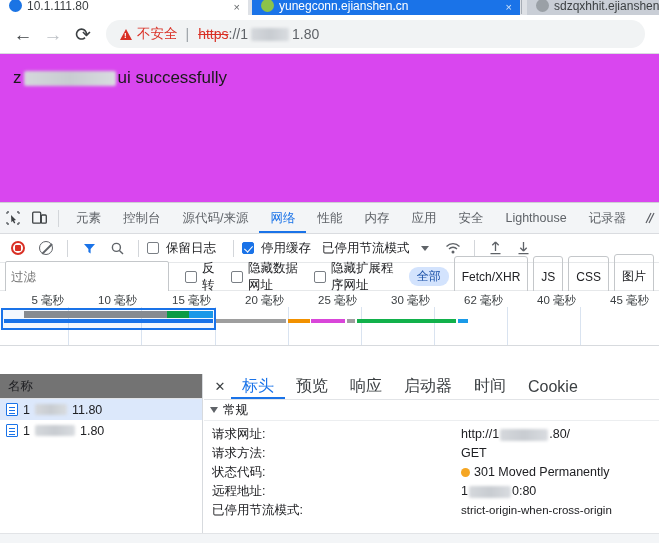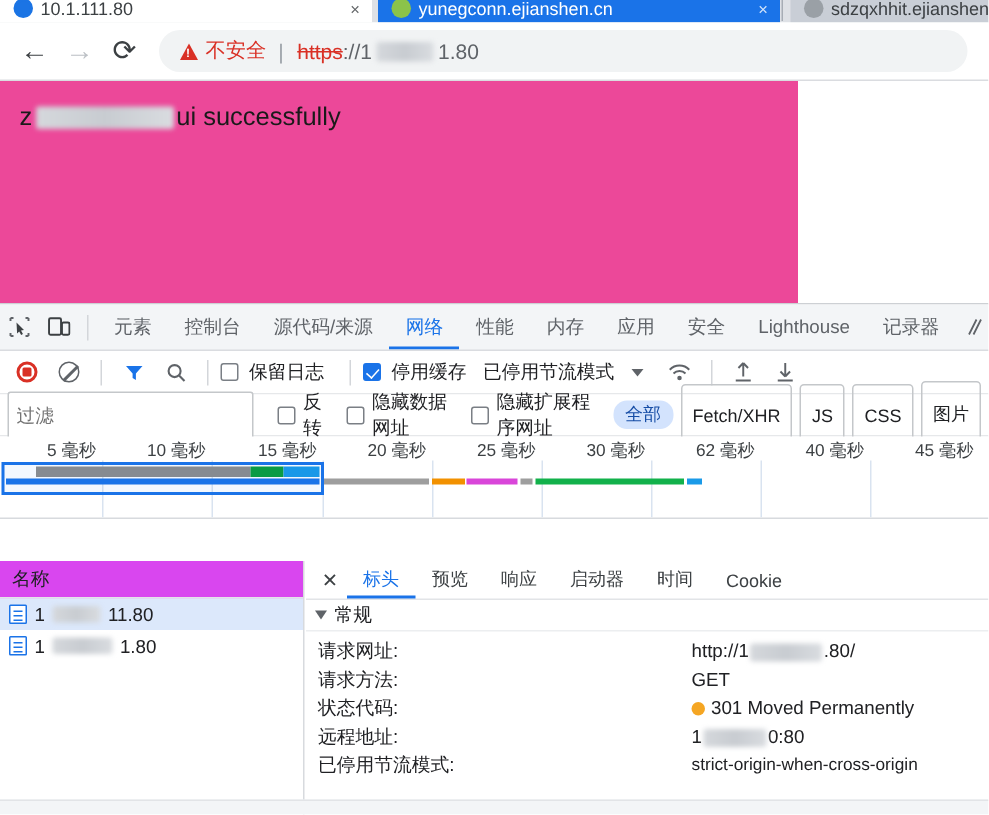--- a/index.html
+++ b/index.html
@@ -71,22 +71,22 @@
   .scheme { color: #d93025; text-decoration: line-through; font-size: 14px; }
   .urlrest { color: #5f6368; font-size: 14px; }
   .blur-inline {
     display: inline-block; vertical-align: middle;
     background: linear-gradient(90deg,#d5d8dc,#c8ccd1,#d9dce0);
     filter: blur(1.6px); border-radius: 2px;
   }
 
   
   .viewport {
-    position: absolute; top: 54px; left: 0; width: 532px; height: 148px;
-    background: #ec4899;
+    position: absolute; top: 54px; left: 0; width: 659px; height: 148px;
+    background: #d946ef;
     padding-left: 34px;
   }
   .page-text {
     position: absolute; left: 13px; top: 14px;
     font-size: 17px; color: #1a1a1a; white-space: nowrap;
   }
 
   
   .devtools {
     position: absolute; top: 202px; left: 0; width: 659px; height: 341px;
@@ -174,21 +174,21 @@
   .wf-row { position: absolute; left: 0; right: 0; height: 7px; }
 
   .split { position: absolute; top: 0; left: 0; right: 0; bottom: 0; }
   .list-pane {
     position: absolute; left: 0; top: 0; width: 203px; bottom: 0;
     border-right: 1px solid #d7dade; background: #fff;
   }
   .list-head {
     height: 25px; display: flex; align-items: center; padding-left: 8px;
     border-bottom: 1px solid #e2e4e7; font-size: 12.5px; color: #202124;
-    background: #d946ef;
+    background: #737373;
   }
   .req-row {
     height: 21px; display: flex; align-items: center; padding-left: 6px; gap: 5px;
     font-size: 12.5px; color: #202124;
   }
   .req-row.sel { background: #dce8fb; }
   .doc-ic {
     width: 12px; height: 13px; border: 1.4px solid #1a73e8; border-radius: 1px;
     flex: 0 0 12px; position: relative; background: #fff;
   }
@@ -200,21 +200,21 @@
 
   .detail-pane {
     position: absolute; left: 204px; top: 0; right: 0; bottom: 0; background: #fff;
   }
   .detail-tabs {
     height: 26px; display: flex; align-items: center; border-bottom: 1px solid #e2e4e7;
     padding-left: 5px; gap: 0px;
   }
   .dtab {
     padding: 0 11px; height: 25px; display: flex; align-items: center;
-    font-size: 12px; color: #3c4043;
+    font-size: 16px; color: #3c4043;
   }
   .dtab.sel { color: #1a73e8; box-shadow: inset 0 -2px 0 #1a73e8; }
   .x-btn { width: 22px; display: flex; align-items: center; justify-content: center; color: #3c4043; font-size: 13px; }
 
   .section-head {
     height: 21px; display: flex; align-items: center; gap: 5px; padding-left: 6px;
     font-size: 12.5px; color: #202124; border-bottom: 1px solid #eceef0;
   }
   .tri-dn { border-left: 4.5px solid transparent; border-right: 4.5px solid transparent; border-top: 6px solid #5f6368; }
   .kv { display: flex; font-size: 12.5px; line-height: 19px; padding-left: 8px; color: #202124; }

